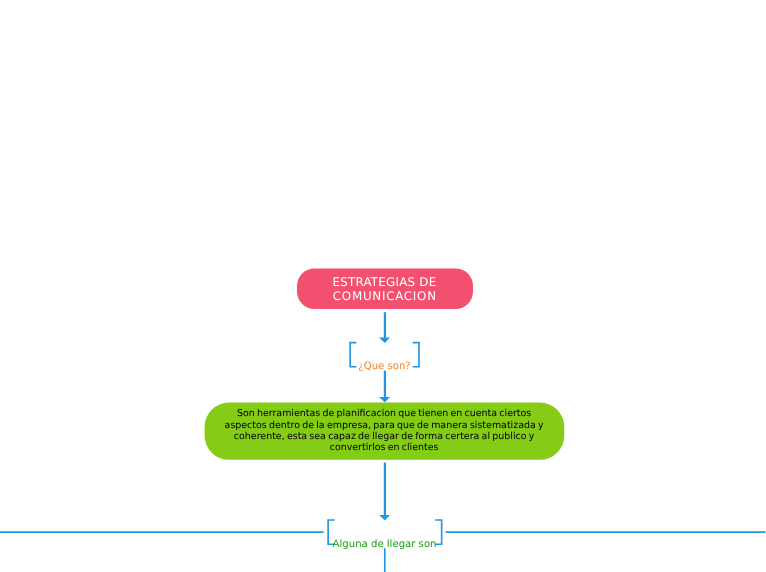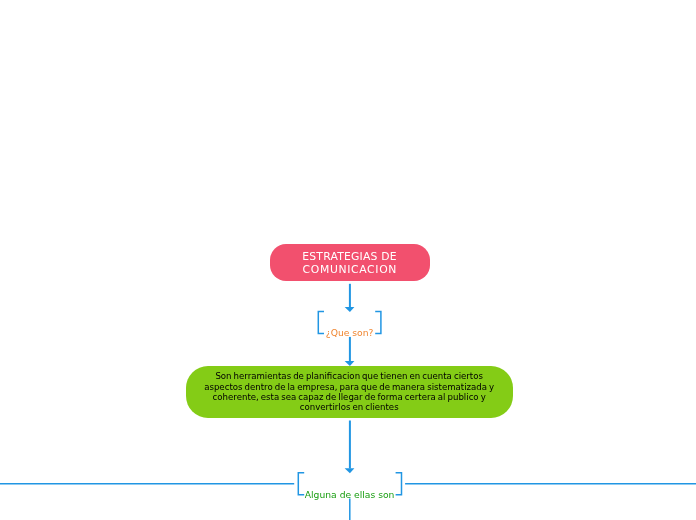--- a/index.html
+++ b/index.html
@@ -72,14 +72,14 @@
 aspectos dentro de la empresa, para que de manera sistematizada y
 coherente, esta sea capaz de llegar de forma certera al publico y
 convertirlos en clientes</div>
 </div>
 
 <div class="bracket-node" id="q1">
   <span class="bracket-label" style="color: rgb(240, 134, 49);">¿Que son?</span>
 </div>
 
 <div class="bracket-node" id="q2">
-  <span class="bracket-label" style="color: rgb(26, 158, 18);">Alguna de ellas son</span>
+  <span class="bracket-label" style="color: rgb(26, 158, 18);">Alguna de llegar son</span>
 </div>
 
 </body></html>

